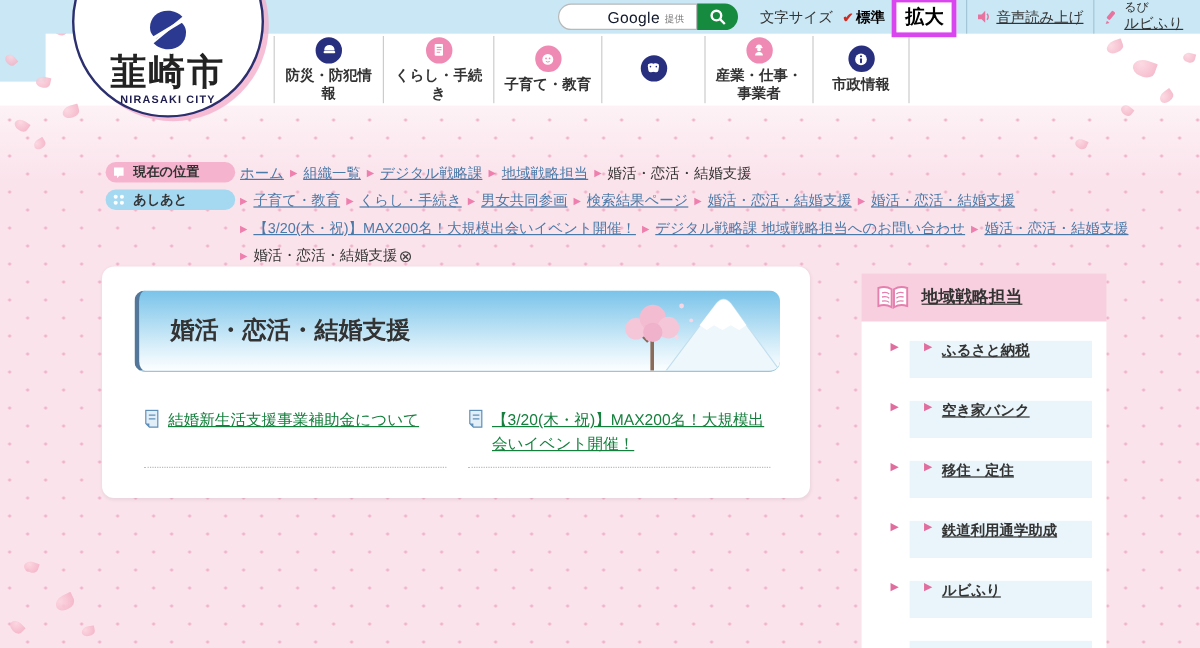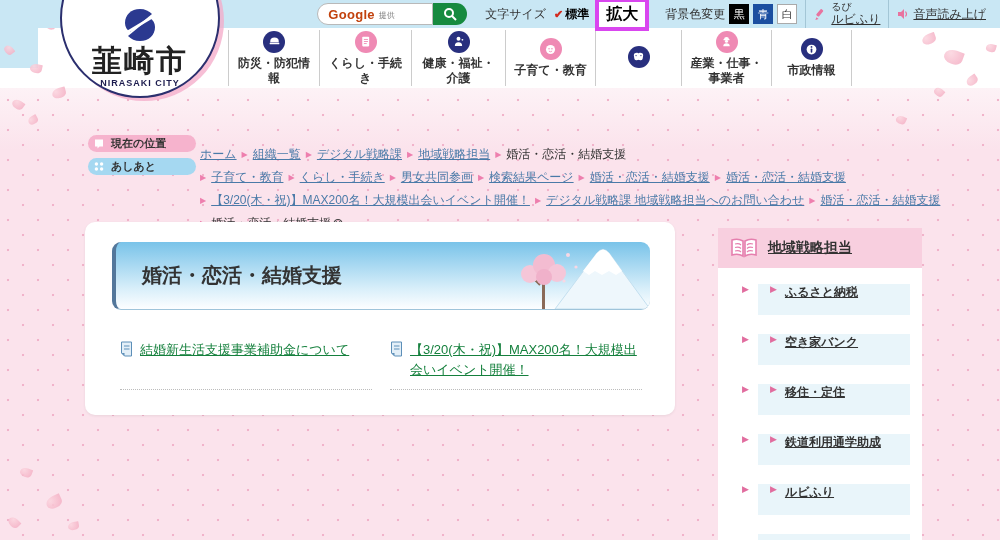--- a/index.html
+++ b/index.html
@@ -20,21 +20,21 @@
     position:absolute; left:0; top:0; width:1000px; height:28px;
     background:#c9e7f4; display:flex; align-items:center; justify-content:flex-end;
     padding-right:6px; font-size:12px; z-index:5;
   }
   .tb-group { display:flex; align-items:center; height:28px; padding:0 8px; }
   .tb-sep { border-left:1px solid #a3c6d6; }
   .search-pill {
     display:flex; align-items:center; background:#fff; border:1px solid #b9b9b9;
     border-radius:13px 0 0 13px; height:22px; width:116px; padding-left:10px; cursor:text;
   }
-  .g-brand { font-weight:bold; color:#c2410c; font-size:13px; letter-spacing:.3px; }
+  .g-brand { font-weight:normal; color:#0f172a; font-size:13px; letter-spacing:.3px;margin-left:30px; }
   .g-provided { font-size:8px; color:#777; margin-left:4px; margin-top:3px; }
   .search-btn {
     height:22px; width:34px; background:#168a3f; border:none; border-radius:0 12px 12px 0;
     display:flex; align-items:center; justify-content:center; cursor:pointer; margin-right:10px;
   }
   .btn-white {
     background:#fff; border:4px solid #d946ef; padding:2px 7px; font-weight:bold;
     font-size:16px; cursor:pointer; margin-left:6px;
   }
   .btn-flat { background:transparent; border:none; font-size:12px; cursor:pointer; display:flex; align-items:center; font-weight:bold;}
@@ -84,21 +84,21 @@
   .w1{width:92px}.w2{width:92px}.w3{width:94px}.w4{width:90px}.w5{width:86px}.w6{width:90px}.w7{width:80px}
   
   #bc { position:absolute; left:88px; top:133px; width:830px; z-index:2; }
   .bc-pill {
     width:108px; height:17px; border-radius:9px; display:flex; align-items:center;
     font-size:11px; font-weight:bold; color:#333; padding-left:5px; margin-bottom:6px;
   }
   .pill-pink { background:#f6b3cd; } .pill-blue { background:#a5d8f1; }
   .pill-ico { width:12px; height:12px; margin-right:6px; display:inline-flex; }
   #bc-left { position:absolute; left:0; top:2px; }
-  #bc-right { position:absolute; left:112px; top:10px; width:718px; font-size:12px; line-height:22px; }
+  #bc-right { position:absolute; left:112px; top:0; width:718px; font-size:12px; line-height:22px; }
   .bc-row { white-space:nowrap; }
   .bc-link { color:#4a7aa8; text-decoration:underline; cursor:pointer; }
   .bc-plain { color:#333; }
   .arr { color:#ee7fae; font-size:8px; margin:0 5px; vertical-align:1px; }
   .arr::before { content:"▶"; }
   .close-x { display:inline-block; color:#444; font-size:14px; vertical-align:-1px; margin-left:1px; cursor:pointer; }
   .close-x::before { content:"⊗"; }
   
   #card {
     position:absolute; left:85px; top:222px; width:590px; height:193px; background:#fff;
@@ -152,46 +152,40 @@
       </span>
     </button>
     <div class="tb-group">
       <span>文字サイズ</span>
       <button class="btn-flat" style="margin-left:8px;">
         <span class="chk">✔</span>
         <span>標準</span>
       </button>
       <button class="btn-white">拡大</button>
     </div>
-    <div class="tb-group">
-      <span>背景色変更</span>
-      <button class="sq sq-black">黒</button>
-      <button class="sq sq-blue">青</button>
-      <button class="sq sq-white">白</button>
+    <div class="tb-group tb-sep">
+      <span style="display:flex;margin-right:4px;">
+        <svg width="12" height="12" viewBox="0 0 12 12">
+            <polygon points="1,4 4,4 7,1 7,11 4,8 1,8" fill="#e8739f"></polygon>
+            <path d="M8.5 3.5 q2 2.5 0 5" stroke="#e8739f" fill="none" stroke-width="1.2"></path>
+          </svg>
+      </span>
+      <span class="tts-link">音声読み上げ</span>
     </div>
     <div class="tb-group tb-sep">
       <span style="display:flex;">
         <svg width="13" height="13" viewBox="0 0 13 13">
             <rect x="4" y="1" width="3.4" height="8" rx="1" transform="rotate(40 6 5)" fill="#e8739f"></rect>
             <polygon points="2.4,9.2 4.6,11.1 1.4,12 " fill="#e8739f"></polygon>
           </svg>
       </span>
       <span class="ruby-wrap">
         <span class="ruby-top">るび</span>
         <span class="ruby-link">ルビふり</span>
       </span>
-    </div>
-    <div class="tb-group tb-sep">
-      <span style="display:flex;margin-right:4px;">
-        <svg width="12" height="12" viewBox="0 0 12 12">
-            <polygon points="1,4 4,4 7,1 7,11 4,8 1,8" fill="#e8739f"></polygon>
-            <path d="M8.5 3.5 q2 2.5 0 5" stroke="#e8739f" fill="none" stroke-width="1.2"></path>
-          </svg>
-      </span>
-      <span class="tts-link">音声読み上げ</span>
     </div>
   </div>
 
   <div id="headerband"></div>
   <div id="corner-blue"></div>
 
   <div class="petal" style="left:16px;top:4px;width:14px;height:10px;transform:rotate(-20deg);"></div>
   <div class="petal" style="left:44px;top:20px;width:12px;height:9px;transform:rotate(30deg);"></div>
   <div class="petal" style="left:66px;top:34px;width:20px;height:15px;transform:rotate(-40deg);"></div>
   <div class="petal" style="left:84px;top:24px;width:13px;height:10px;transform:rotate(10deg);"></div>
@@ -237,30 +231,20 @@
       <span class="nav-icon ic-pink">
         <svg width="13" height="13" viewBox="0 0 16 16">
             <rect x="4" y="2" width="8.5" height="12" rx="1" fill="#fff"></rect>
             <line x1="6" y1="5.5" x2="11" y2="5.5" stroke="#ef8ab4" stroke-width="1.1"></line>
             <line x1="6" y1="8" x2="11" y2="8" stroke="#ef8ab4" stroke-width="1.1"></line>
             <line x1="6" y1="10.5" x2="9.5" y2="10.5" stroke="#ef8ab4" stroke-width="1.1"></line>
           </svg>
       </span>
       <span class="nav-label">くらし・手続き</span>
     </div>
-    <div class="nav-item w3">
-      <span class="nav-icon ic-navy">
-        <svg width="13" height="13" viewBox="0 0 16 16">
-            <circle cx="8" cy="4.6" r="2.4" fill="#fff"></circle>
-            <path d="M3.5 13.5a4.5 4.5 0 0 1 9 0z" fill="#fff"></path>
-            <path d="M11.6 6.2 l1.2 1 1.2-1 a1 1 0 0 0 -2.4 0z" fill="#fff"></path>
-          </svg>
-      </span>
-      <span class="nav-label">健康・福祉・介護</span>
-    </div>
     <div class="nav-item w4">
       <span class="nav-icon ic-pink">
         <svg width="13" height="13" viewBox="0 0 16 16">
             <circle cx="8" cy="8" r="5.6" fill="#fff"></circle>
             <circle cx="6.2" cy="7" r=".9" fill="#ef8ab4"></circle>
             <circle cx="9.8" cy="7" r=".9" fill="#ef8ab4"></circle>
             <path d="M6 10 q2 1.6 4 0" stroke="#ef8ab4" stroke-width="1" fill="none"></path>
           </svg>
       </span>
       <span class="nav-label">子育て・教育</span>

